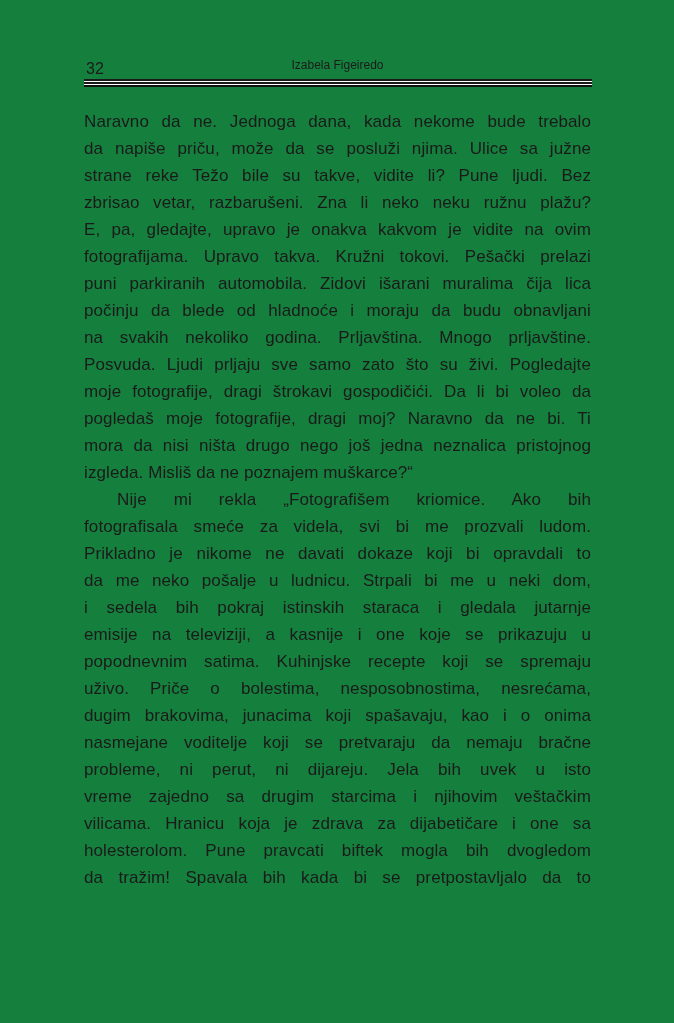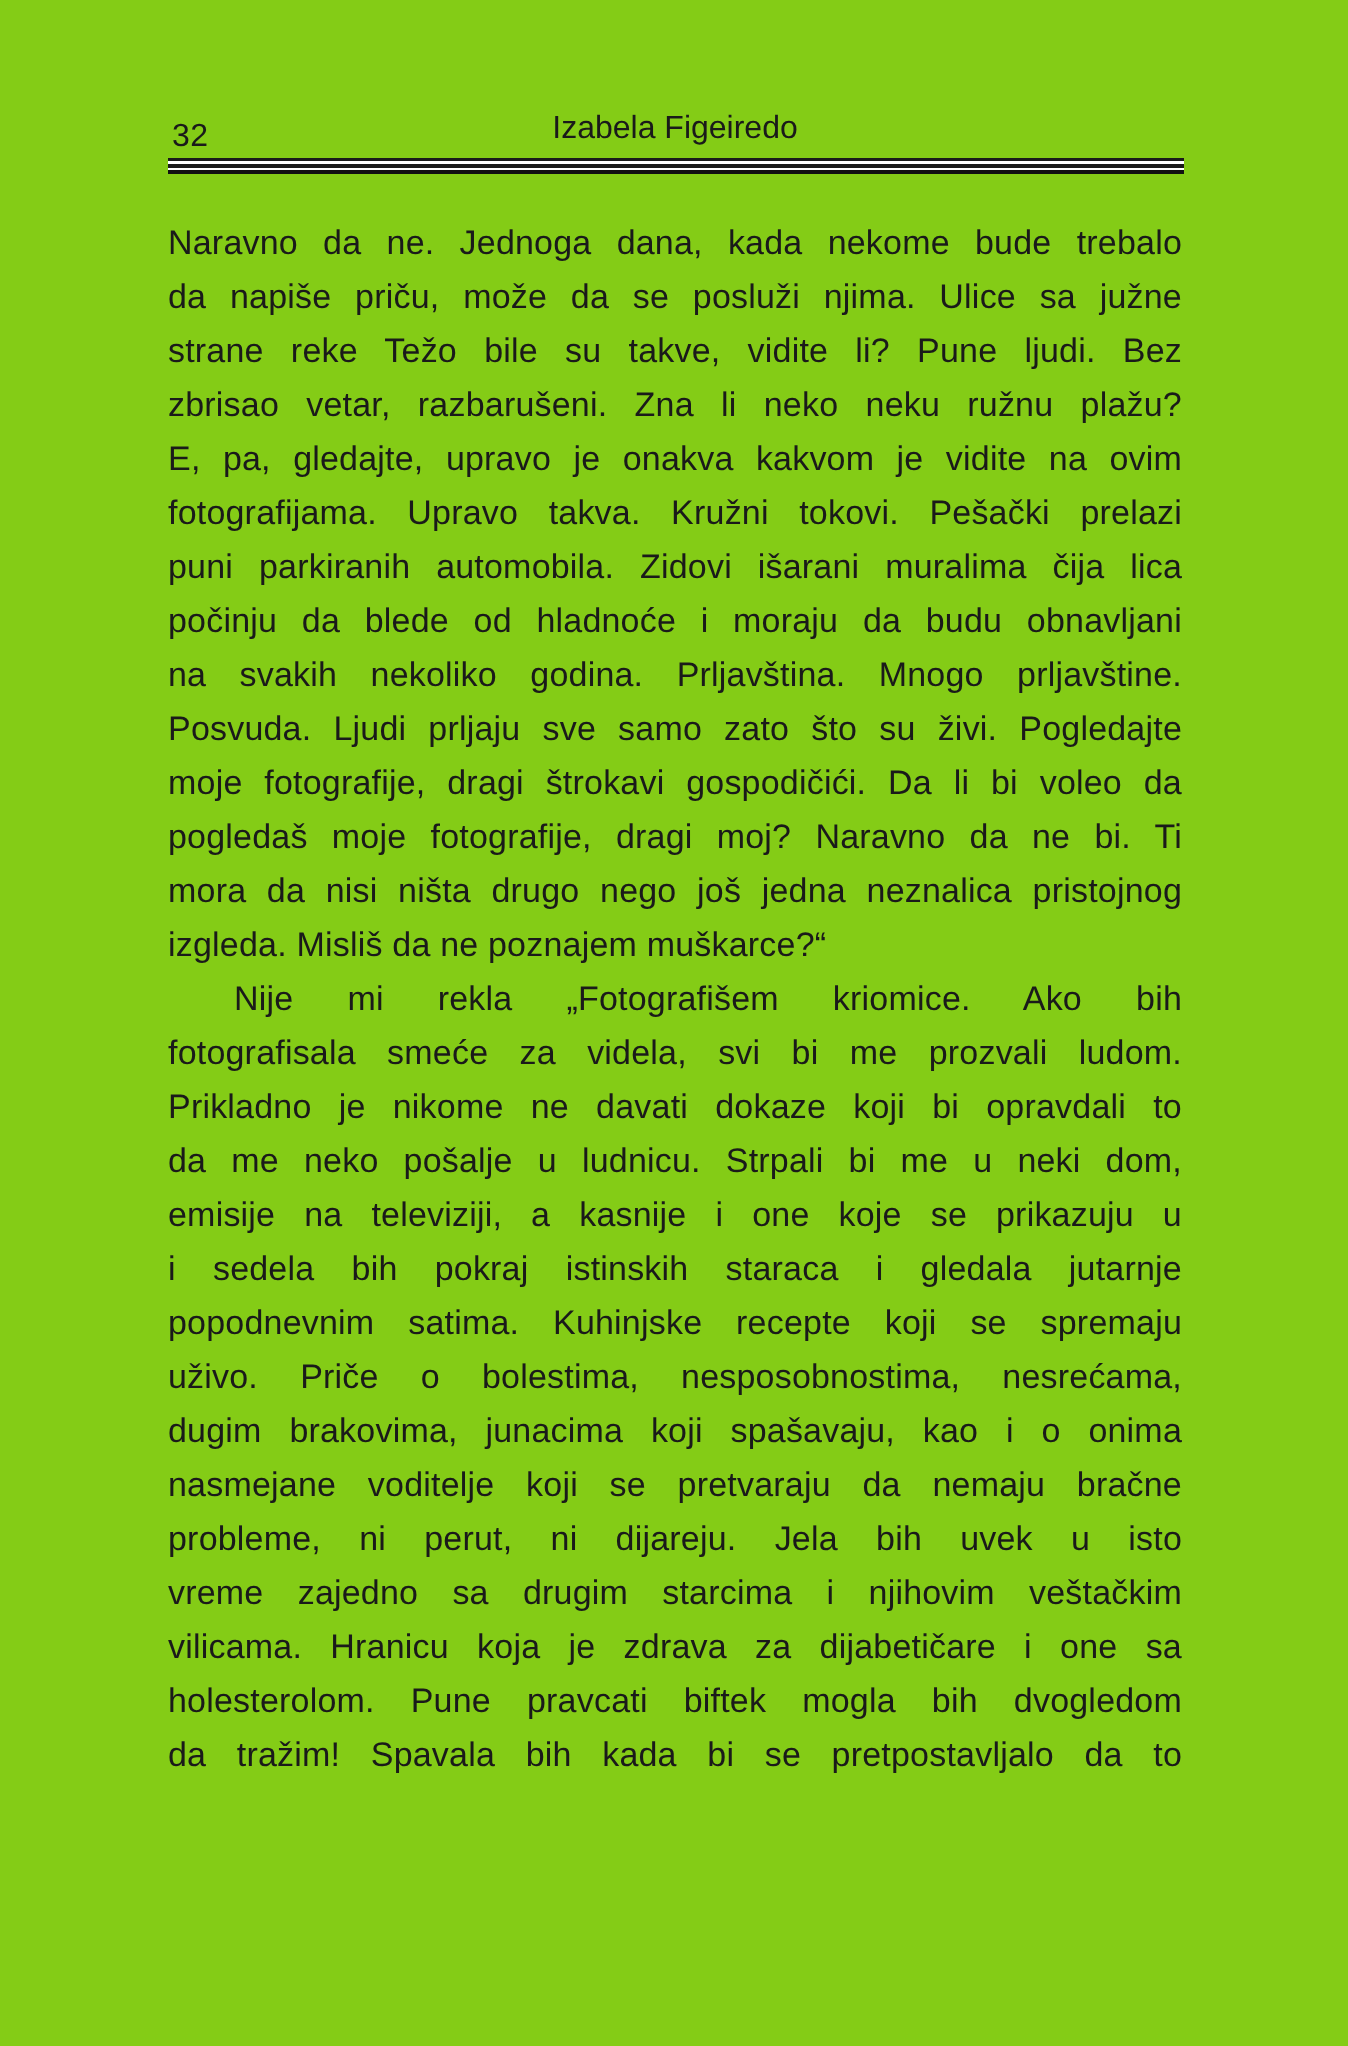--- a/index.html
+++ b/index.html
@@ -4,21 +4,21 @@
 <style>
   html, body { margin: 0; padding: 0; }
   body {
     background: #e8e8e8;
     font-family: "Liberation Sans", "DejaVu Sans", sans-serif;
   }
   .page {
     position: relative;
     width: 674px;
     height: 1023px;
-    background: #84cc16;
+    background: #15803d;
     color: #1a1a1a;
     overflow: hidden;
   }
   .page-header {
     position: absolute;
     top: 52px;
     left: 84px;
     width: 507px;
     height: 26px;
   }
@@ -26,21 +26,21 @@
     position: absolute;
     left: 2px;
     bottom: 1px;
     font-size: 16px;
     line-height: 16px;
     letter-spacing: 0.2px;
   }
   .runhead {
     display: block;
     text-align: center;
-    font-size: 16px;
+    font-size: 12px;
     line-height: 26px;
   }
   .header-rule {
     position: absolute;
     top: 79px;
     left: 84px;
     width: 508px;
     height: 8px;
     background: linear-gradient(
       to bottom,
@@ -101,22 +101,22 @@
         <div class="line">moje fotografije, dragi štrokavi gospodičići. Da li bi voleo da</div>
         <div class="line">pogledaš moje fotografije, dragi moj? Naravno da ne bi. Ti</div>
         <div class="line">mora da nisi ništa drugo nego još jedna neznalica pristojnog</div>
         <div class="line end">izgleda. Misliš da ne poznajem muškarce?“</div>
       </div>
     <div class="paragraph">
         <div class="line indent">Nije mi rekla „Fotografišem kriomice. Ako bih</div>
         <div class="line">fotografisala smeće za videla, svi bi me prozvali ludom.</div>
         <div class="line">Prikladno je nikome ne davati dokaze koji bi opravdali to</div>
         <div class="line">da me neko pošalje u ludnicu. Strpali bi me u neki dom,</div>
+        <div class="line">i sedela bih pokraj istinskih staraca i gledala jutarnje</div>
         <div class="line">emisije na televiziji, a kasnije i one koje se prikazuju u</div>
-        <div class="line">i sedela bih pokraj istinskih staraca i gledala jutarnje</div>
         <div class="line">popodnevnim satima. Kuhinjske recepte koji se spremaju</div>
         <div class="line">uživo. Priče o bolestima, nesposobnostima, nesrećama,</div>
         <div class="line">dugim brakovima, junacima koji spašavaju, kao i o onima</div>
         <div class="line">nasmejane voditelje koji se pretvaraju da nemaju bračne</div>
         <div class="line">probleme, ni perut, ni dijareju. Jela bih uvek u isto</div>
         <div class="line">vreme zajedno sa drugim starcima i njihovim veštačkim</div>
         <div class="line">vilicama. Hranicu koja je zdrava za dijabetičare i one sa</div>
         <div class="line">holesterolom. Pune pravcati biftek mogla bih dvogledom</div>
         <div class="line">da tražim! Spavala bih kada bi se pretpostavljalo da to</div>
       </div>

